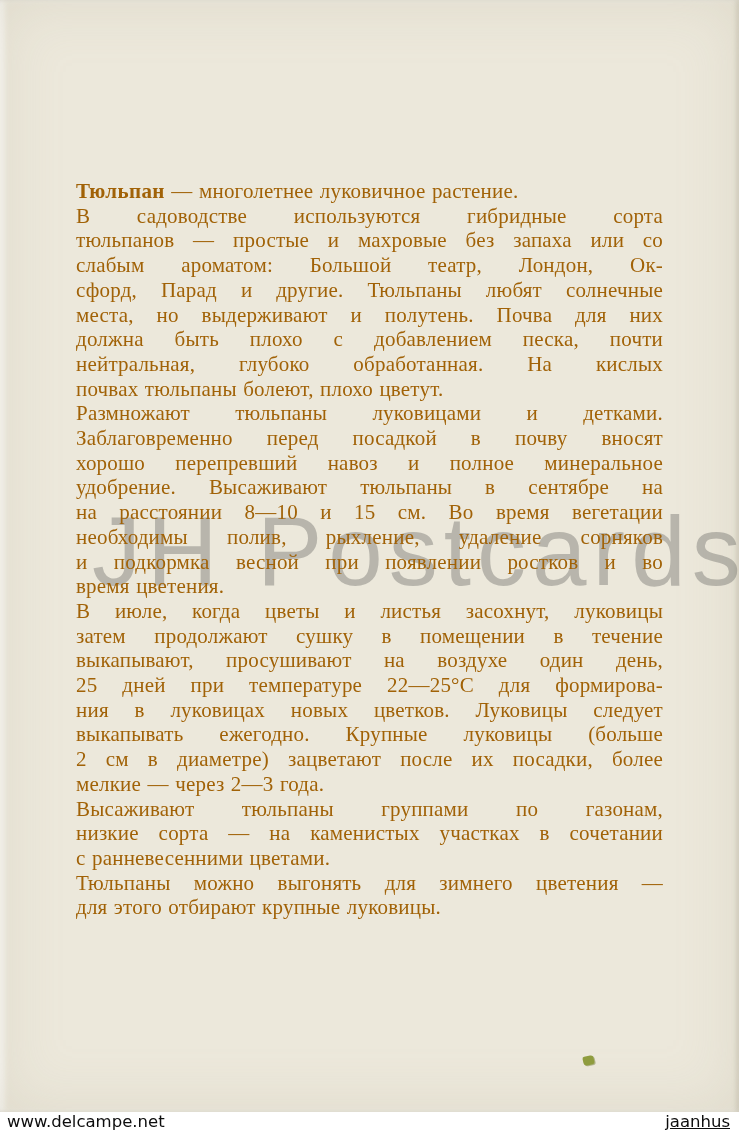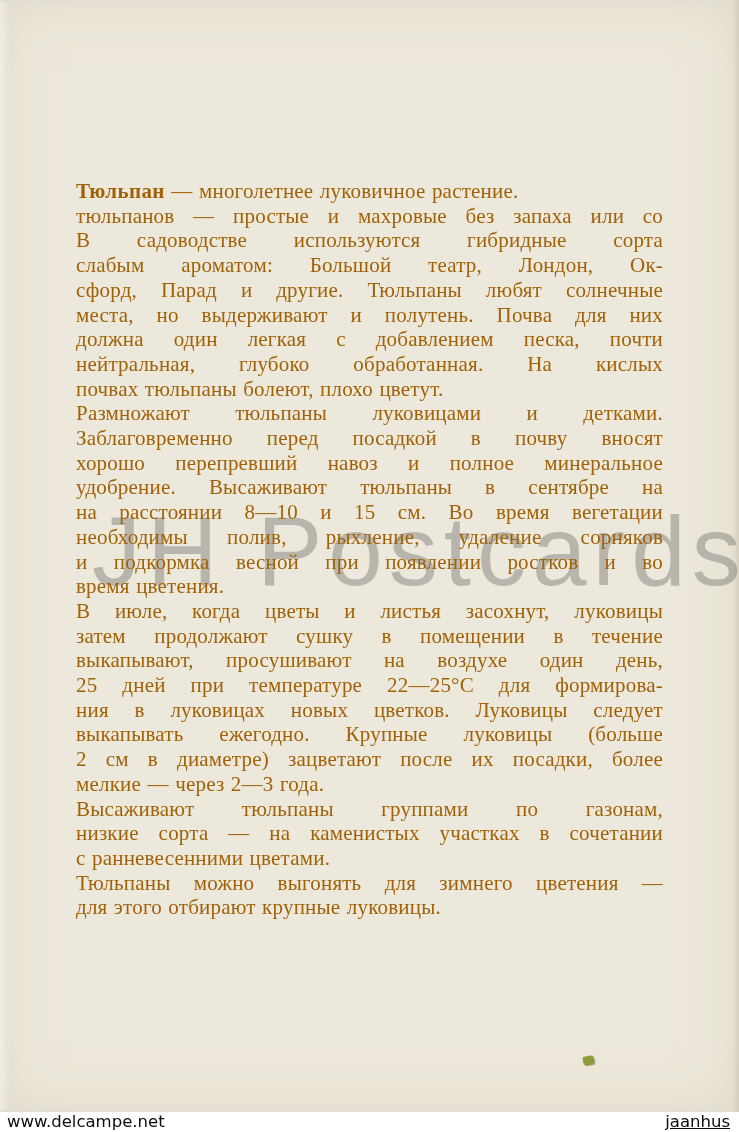--- a/index.html
+++ b/index.html
@@ -97,26 +97,26 @@
     text-decoration: underline;
   }
 </style>
 </head>
 <body>
 
 <div class="postcard">
   <div class="watermark">JH Postcards</div>
   <div class="text-block">
       <div class="tline"><b>Тюльпан</b> — многолетнее луковичное растение.</div>
+      <div class="tline just">В садоводстве используются гибридные сорта</div>
       <div class="tline just">тюльпанов — простые и махровые без запаха или со</div>
-      <div class="tline just">В садоводстве используются гибридные сорта</div>
       <div class="tline just">слабым ароматом: Большой театр, Лондон, Ок-</div>
       <div class="tline just">сфорд, Парад и другие. Тюльпаны любят солнечные</div>
       <div class="tline just">места, но выдерживают и полутень. Почва для них</div>
-      <div class="tline just">должна один легкая с добавлением песка, почти</div>
+      <div class="tline just">должна быть плохо с добавлением песка, почти</div>
       <div class="tline just">нейтральная, глубоко обработанная. На кислых</div>
       <div class="tline">почвах тюльпаны болеют, плохо цветут.</div>
       <div class="tline just">Размножают тюльпаны луковицами и детками.</div>
       <div class="tline just">Заблаговременно перед посадкой в почву вносят</div>
       <div class="tline just">хорошо перепревший навоз и полное минеральное</div>
       <div class="tline just">удобрение. Высаживают тюльпаны в сентябре на</div>
       <div class="tline just">на расстоянии 8—10 и 15 см. Во время вегетации</div>
       <div class="tline just">необходимы полив, рыхление, удаление сорняков</div>
       <div class="tline just">и подкормка весной при появлении ростков и во</div>
       <div class="tline">время цветения.</div>

